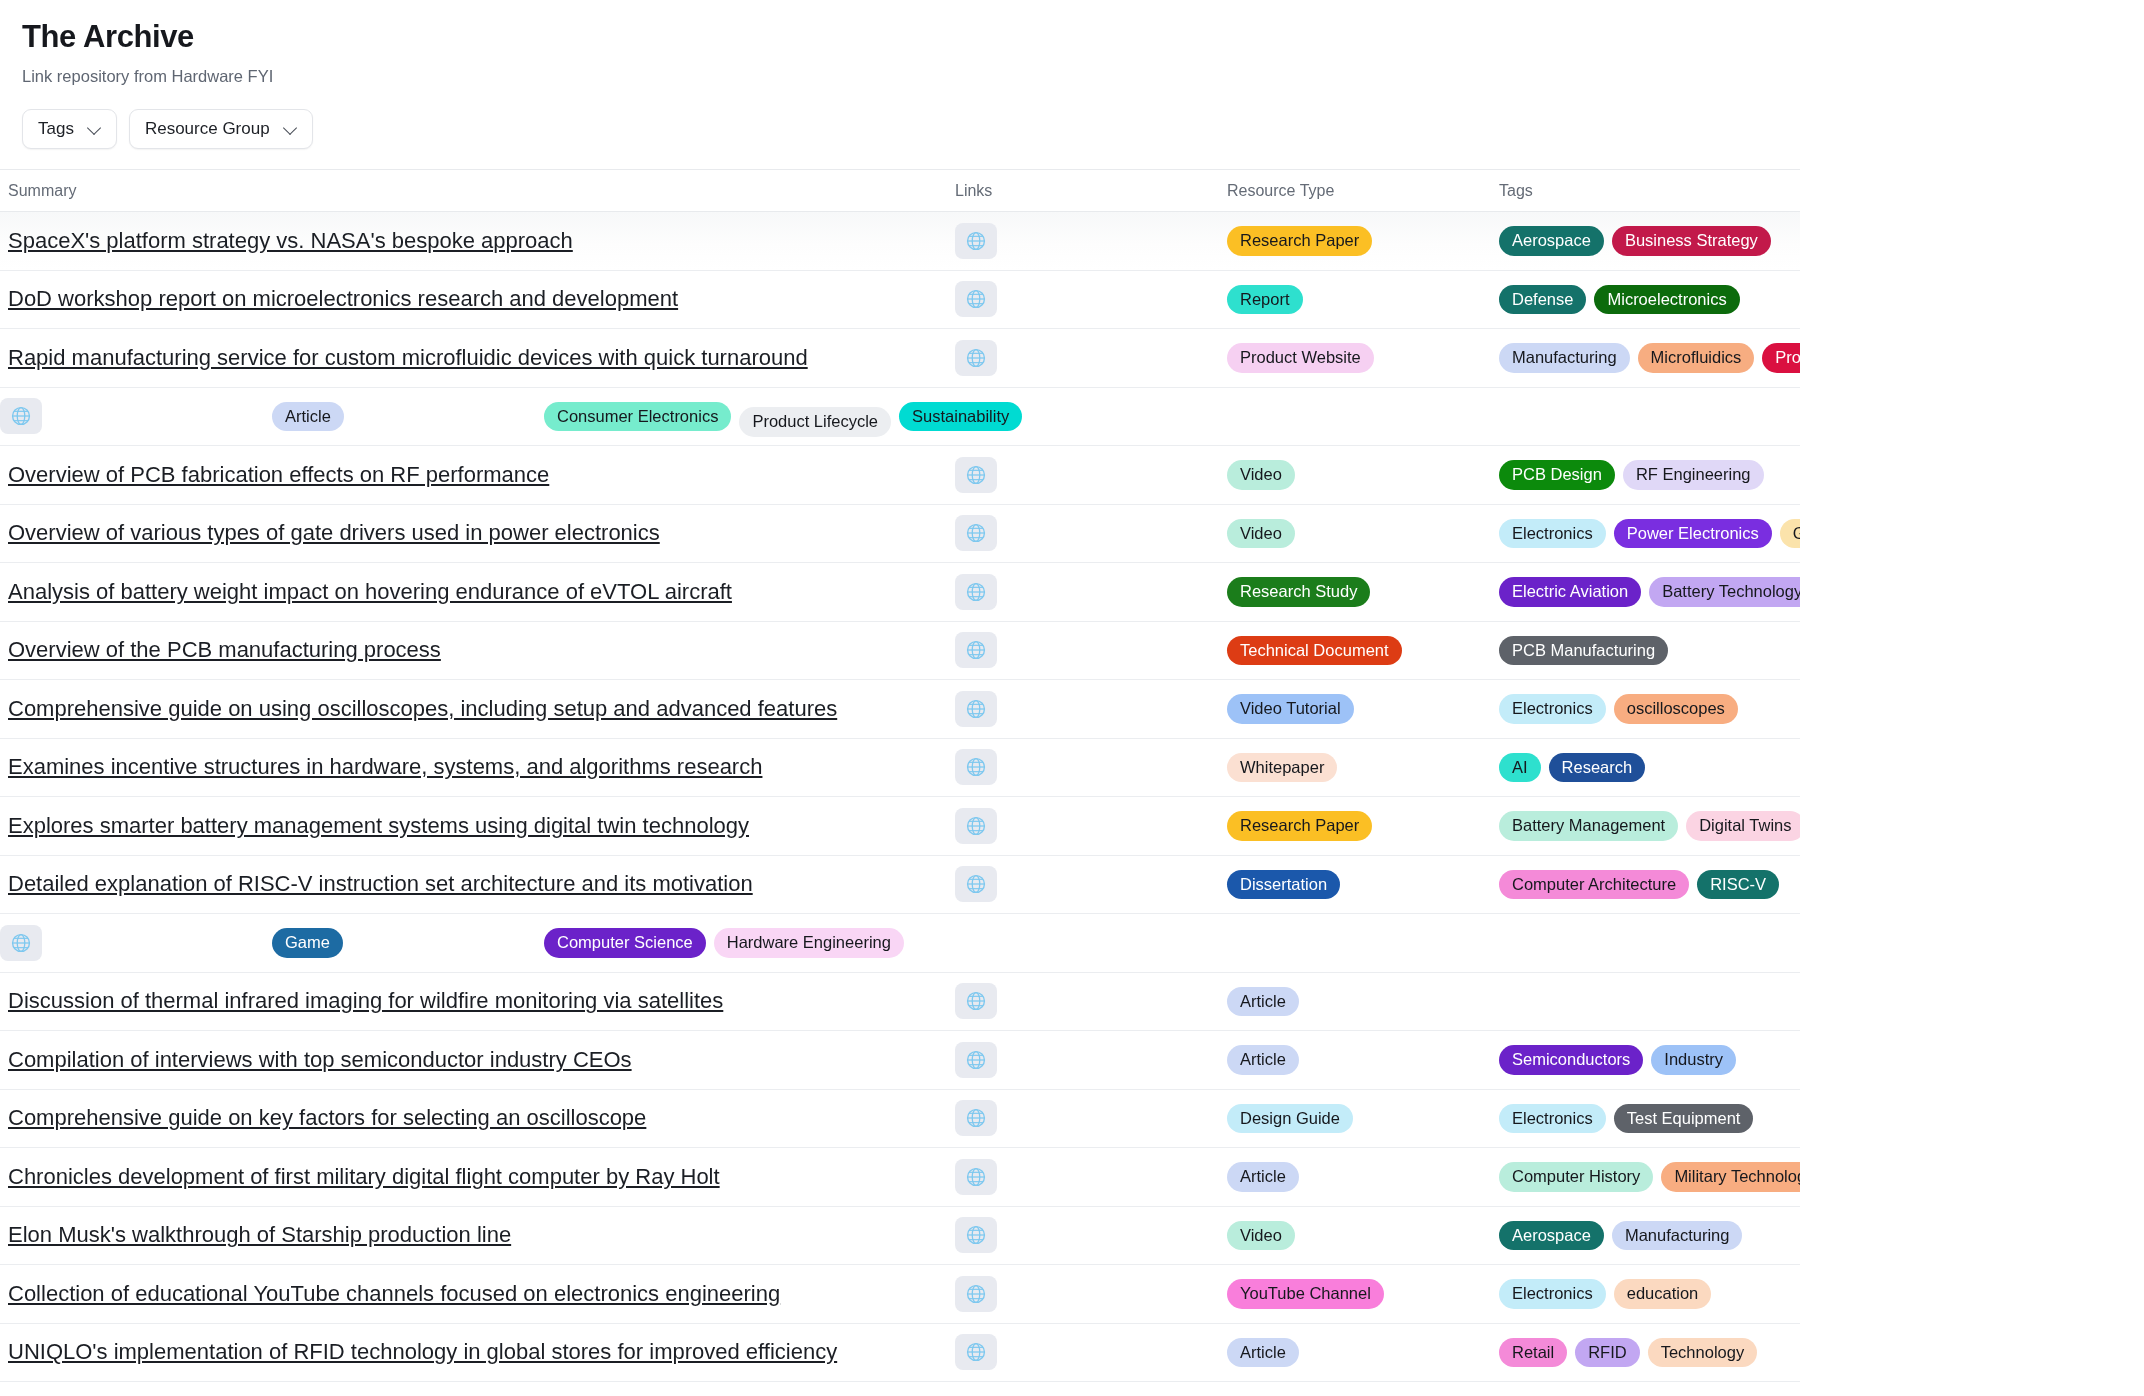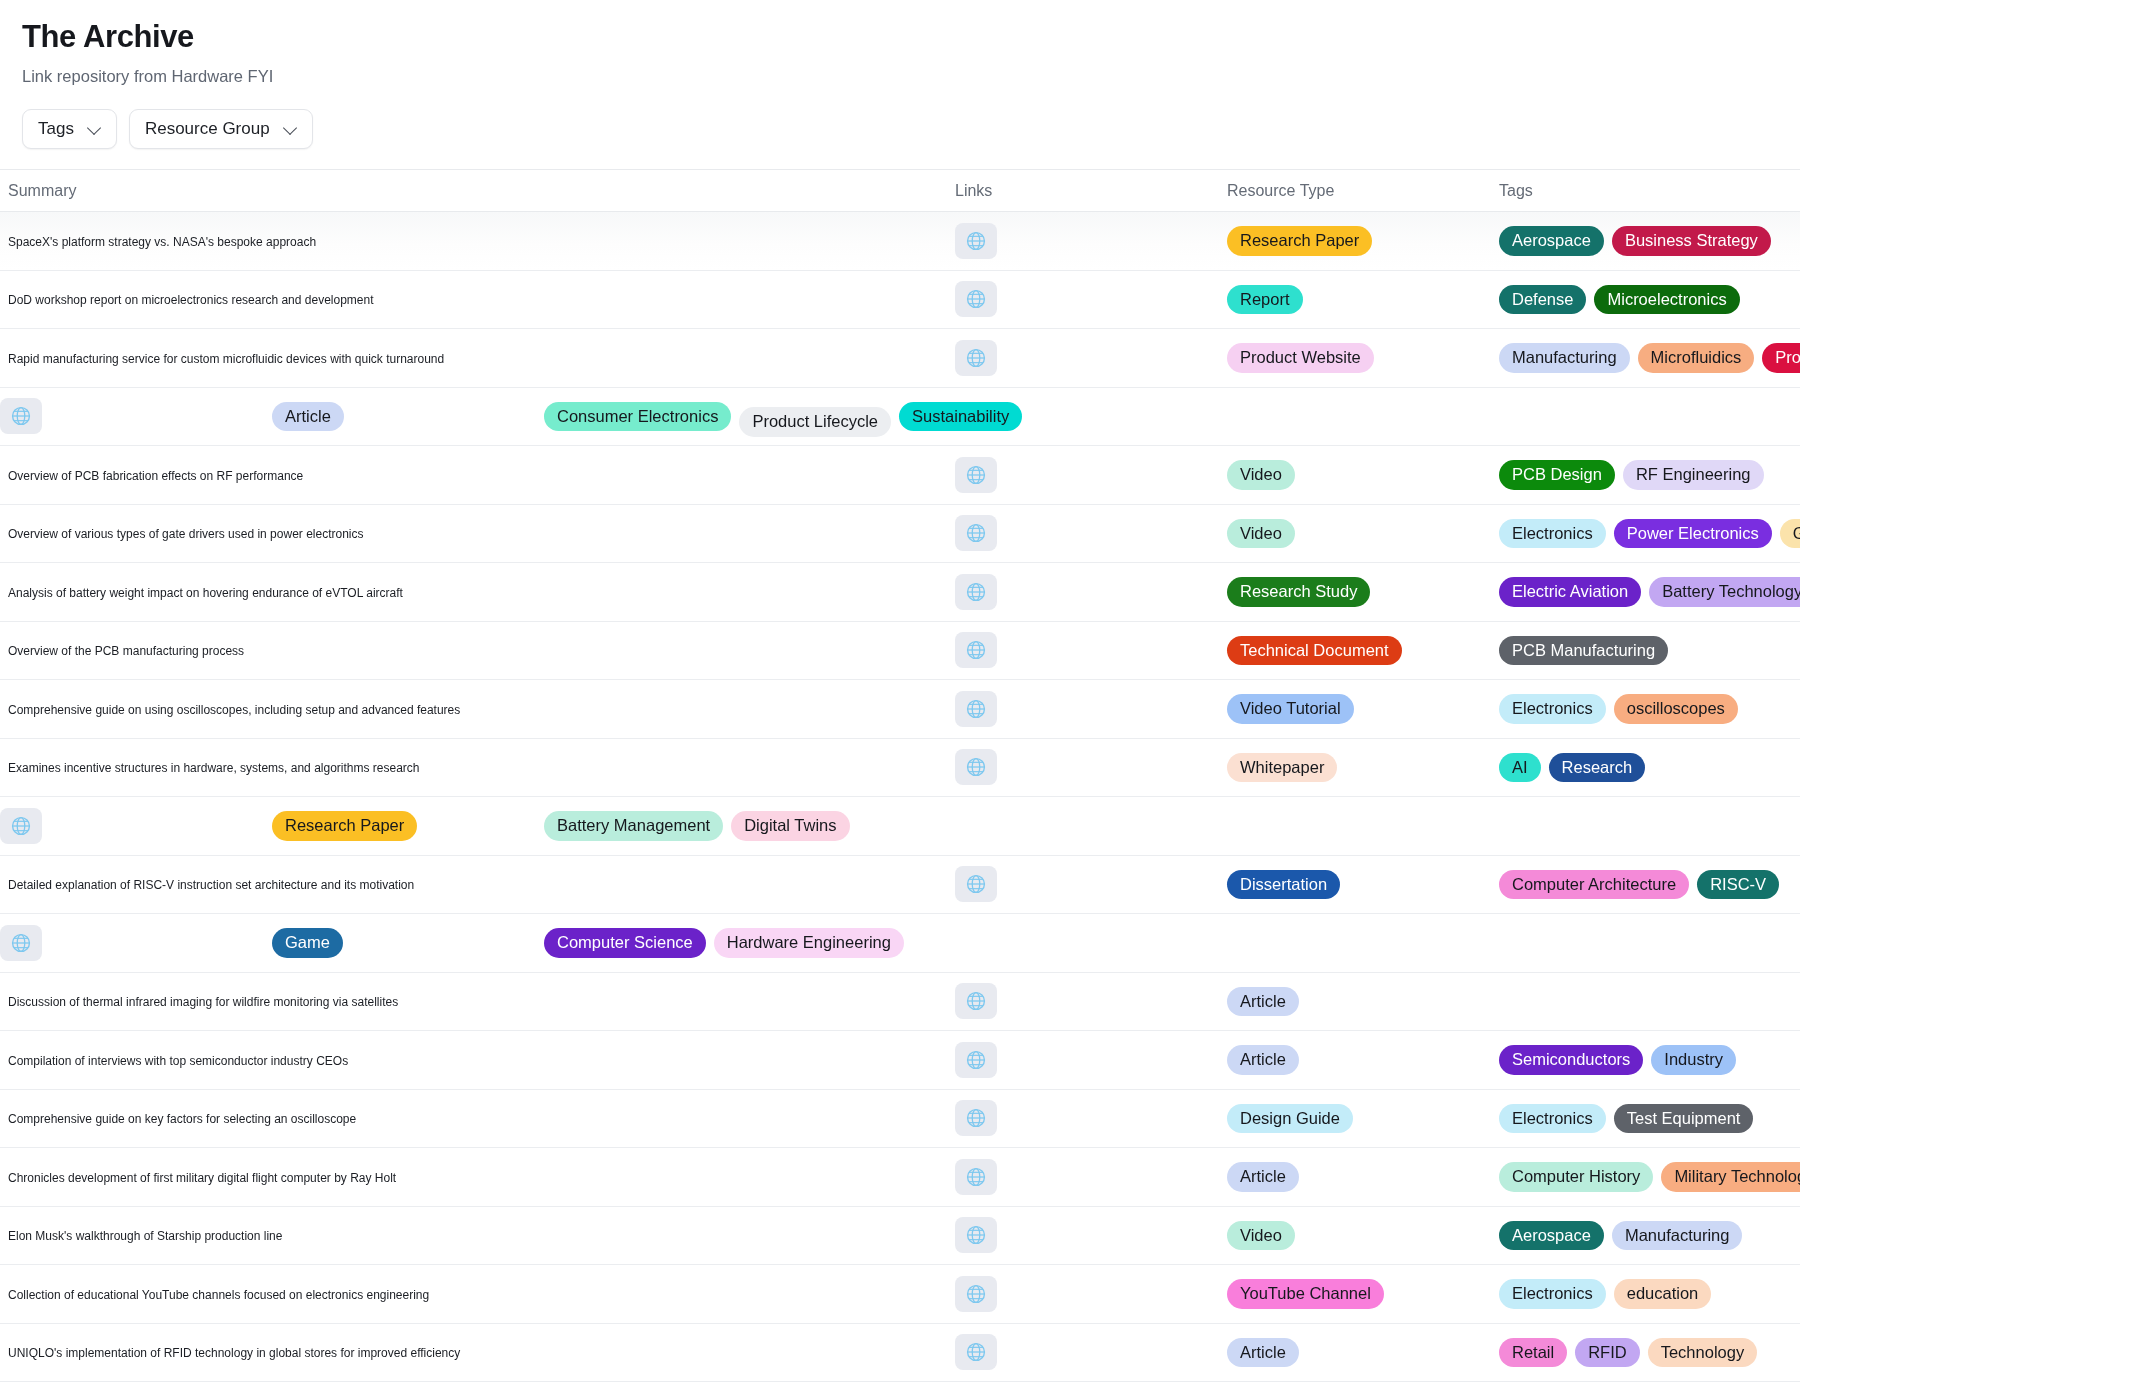--- a/index.html
+++ b/index.html
@@ -97,24 +97,25 @@
   .c-type    { width: 272px; flex: none; }
   .c-tags    { flex: 1 1 auto; min-width: 0; overflow: hidden; }
 
   .th {
     font-size: 16px;
     color: #646b76;
     line-height: 1.2;
     white-space: nowrap;
   }
   .summary-text {
-    font-size: 12px;
+    font-size: 22px;
     color: #1b1e24;
     white-space: nowrap;
     line-height: 1.3;
+    text-decoration: underline;
   }
   
   .link-chip {
     width: 42px; height: 36px;
     border-radius: 8px;
     background: #e8eaf0;
     display: flex;
     align-items: center;
     justify-content: center;
     cursor: pointer;
@@ -374,20 +375,21 @@
           </div>
           <div class="c-type"><span class="badge" style="background: rgb(251, 224, 210); color: rgb(22, 24, 29);">Whitepaper</span></div>
           <div class="c-tags">
             <div class="tagrow">
               <span class="badge" style="background: rgb(46, 224, 206); color: rgb(22, 24, 29);">AI</span>
               <span class="badge" style="background: rgb(31, 79, 153); color: rgb(255, 255, 255);">Research</span>
             </div>
           </div>
         </div>
         <div class="trow">
+          <div class="c-summary"><span class="summary-text">Explores smarter battery management systems using digital twin technology</span></div>
           <div class="c-links">
             <div class="link-chip">
               <svg class="globe" width="22" height="22" viewBox="0 0 24 24" fill="none">
                 <circle cx="12" cy="12" r="9.2" stroke="#7ec8ef" stroke-width="1.5"></circle>
                 <ellipse cx="12" cy="12" rx="4.1" ry="9.2" stroke="#7ec8ef" stroke-width="1.4"></ellipse>
                 <line x1="2.8" y1="12" x2="21.2" y2="12" stroke="#7ec8ef" stroke-width="1.4"></line>
                 <path d="M4.4 6.9 H19.6" stroke="#7ec8ef" stroke-width="1.3"></path>
                 <path d="M4.4 17.1 H19.6" stroke="#7ec8ef" stroke-width="1.3"></path>
               </svg>
             </div>

